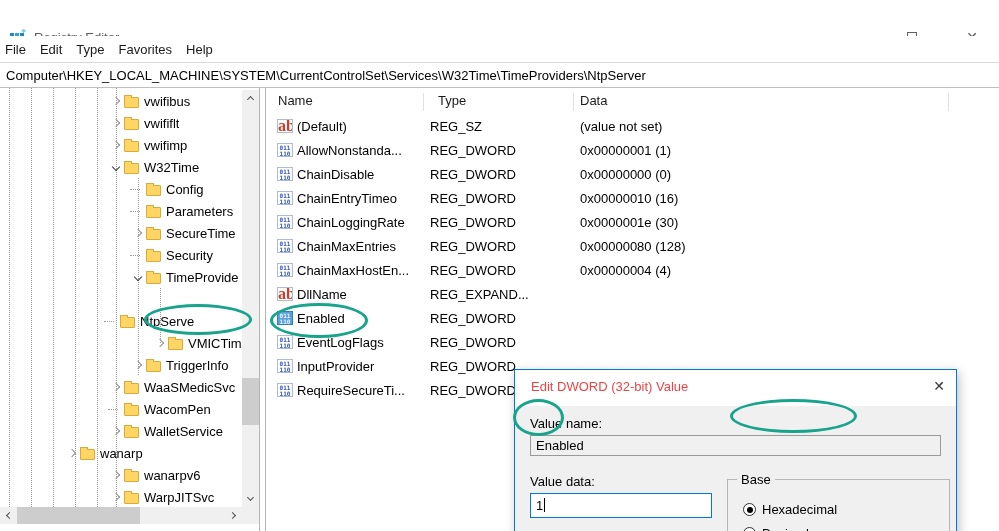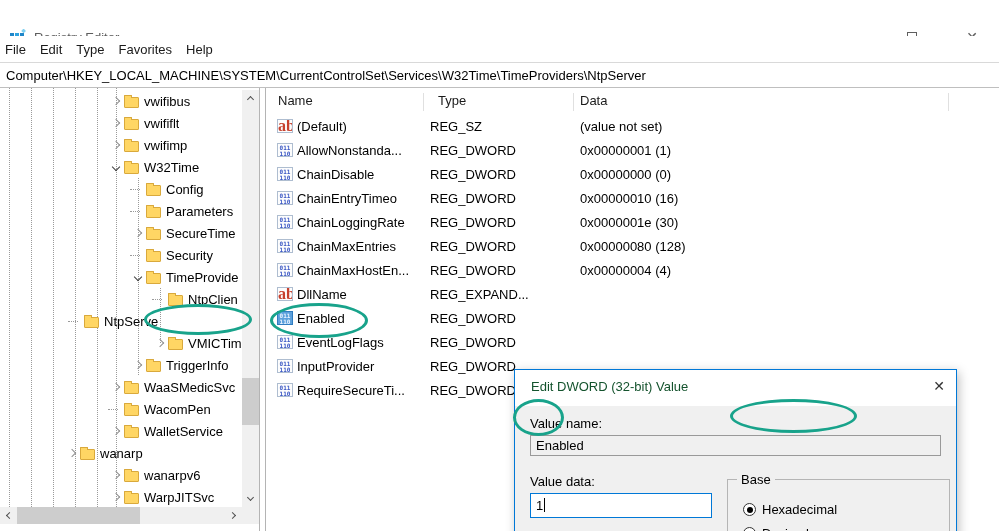--- a/index.html
+++ b/index.html
@@ -62,21 +62,21 @@
   .list-row { position:absolute; left:0; width:733px; height:24px; display:flex; align-items:center; white-space:nowrap; cursor:default; }
   .cell-name { position:absolute; left:31px; } .cell-type { position:absolute; left:164px; } .cell-data { position:absolute; left:314px; }
   .vicon { position:absolute; left:11px; width:16px; height:14px; border:1px solid #aebdd0; background:#fdfdfd; text-align:center; overflow:hidden; }
   .vicon.ab { color:#c7402d; font-weight:bold; font-size:16px; line-height:12px; font-family:"Liberation Serif",serif; }
   .vicon.dw { color:#3a57c4; font-family:"DejaVu Sans Mono",monospace; font-weight:bold; font-size:6px; line-height:6px; padding-top:1px; }
   .vicon.dw.sel { background:#5ca0dc; border-color:#2f7cc0; color:#eaf4ff; }
 
   
   .dialog { position:absolute; left:514px; top:281px; width:443px; height:242px; background:#f0f0f0; border:1px solid #0078d7; box-shadow:2px 3px 10px rgba(0,0,0,0.25); z-index:40; }
   .dlg-title { position:absolute; left:0; top:0; width:100%; height:36px; background:#fff; }
-  .dlg-title-text { position:absolute; left:16px; top:9px; color:#14532d; }
+  .dlg-title-text { position:absolute; left:16px; top:9px; color:#ef4444; }
   .dlg-close { position:absolute; right:11px; top:8px; color:#333; font-size:14px; cursor:default; }
   .dlg-label { position:absolute; color:#000;text-align:right; }
   .lbl-name { left:15px; top:46px; }
   .lbl-data { left:15px; top:104px; }
   .field-name { position:absolute; left:15px; top:65px; width:411px; height:21px; background:#f0f0f0; border:1px solid #999; padding:2px 0 0 5px; color:#000; overflow:hidden; }
   .field-data { position:absolute; left:15px; top:123px; width:182px; height:25px; background:#fff; border:1px solid #0078d7; padding:4px 0 0 5px; color:#000; }
   .caret { display:inline-block; width:1px; height:14px; background:#000; vertical-align:-2px; margin-left:1px; }
   .group-base { position:absolute; left:212px; top:109px; width:223px; height:70px; border:1px solid #b5b5b5; }
   .group-label { position:absolute; left:9px; top:-8px; background:#f0f0f0; padding:0 4px; }
   .radio-row { position:absolute; left:15px; display:flex; align-items:center; }
@@ -199,28 +199,21 @@
             <span class="folder"></span>
             <span class="tree-label">Security</span>
           </div>
           <div class="tree-row" style="top: 178px; padding-left: 130px;">
             <span class="twisty">
               <i class="chev down"></i>
             </span>
             <span class="folder"></span>
             <span class="tree-label">TimeProvide</span>
           </div>
-          <div class="tree-row" style="top: 200px; padding-left: 152px;">
-            <span class="twisty">
-              <i class="dotline"></i>
-            </span>
-            <span class="folder"></span>
-            <span class="tree-label">NtpClien</span>
-          </div>
-          <div class="tree-row" style="top: 222px; padding-left: 68px;">
+          <div class="tree-row" style="top: 222px; padding-left: 104px;">
             <span class="twisty">
               <i class="dotline"></i>
             </span>
             <span class="folder"></span>
             <span class="tree-label">NtpServe</span>
           </div>
           <div class="tree-row" style="top: 244px; padding-left: 152px;">
             <span class="twisty">
               <i class="chev right"></i>
             </span>

